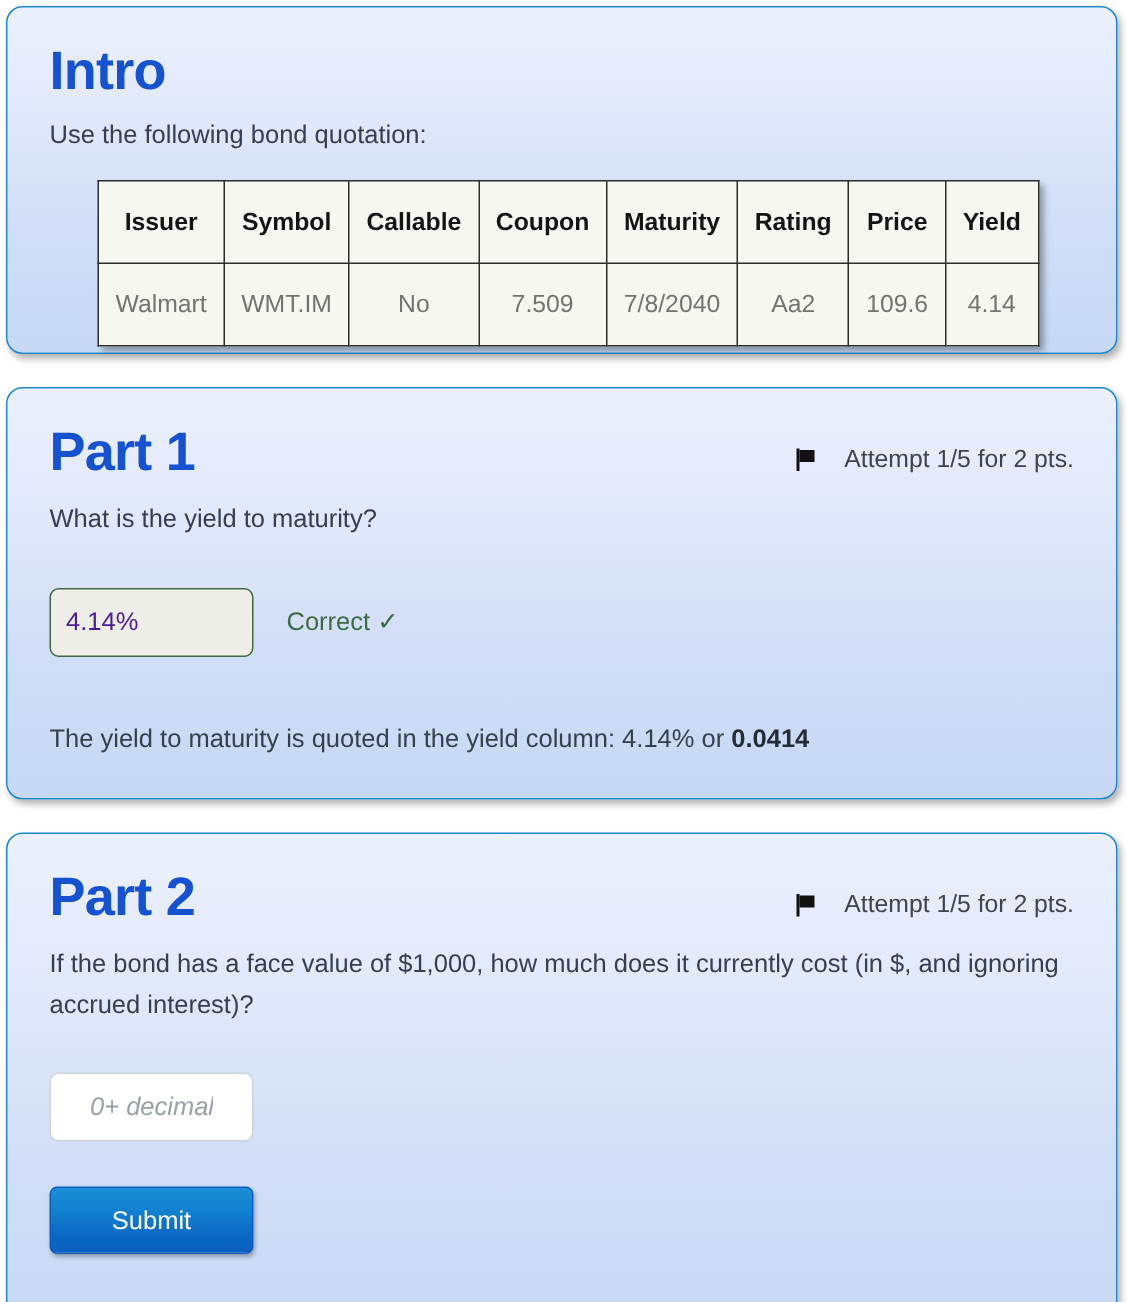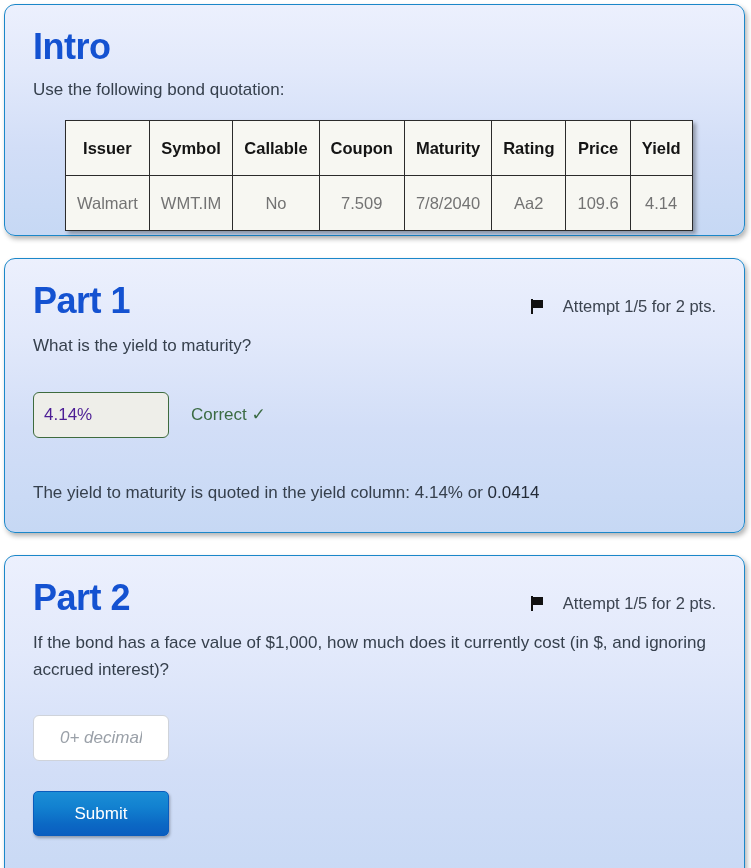--- a/index.html
+++ b/index.html
@@ -151,21 +151,21 @@
     line-height: 20px;
   }
 
   .explain {
     margin: 0;
     padding-top: 43px;
     font-size: 17px;
     line-height: 24px;
     color: #36404d;
   }
-  .explain b { font-weight: normal; color: #242c38; }
+  .explain b { font-weight: bold; color: #242c38; }
 
   
   .blank-input {
     box-sizing: border-box;
     display: block;
     width: 136px;
     height: 46px;
     margin-top: 32px;
     border: 1.2px solid #cfd3da;
     border-radius: 6px;

